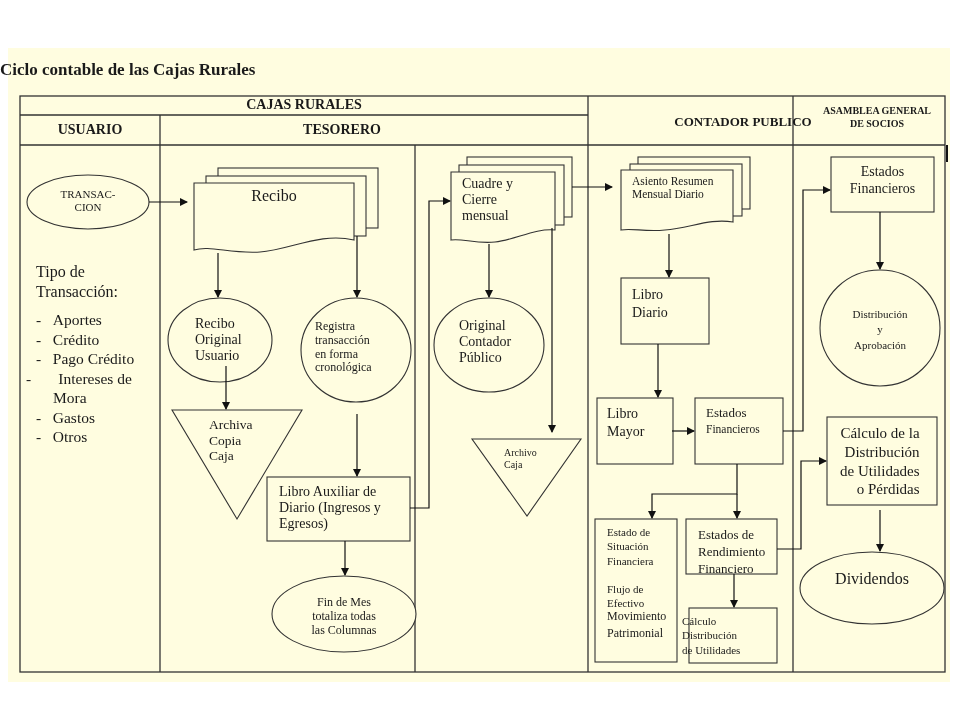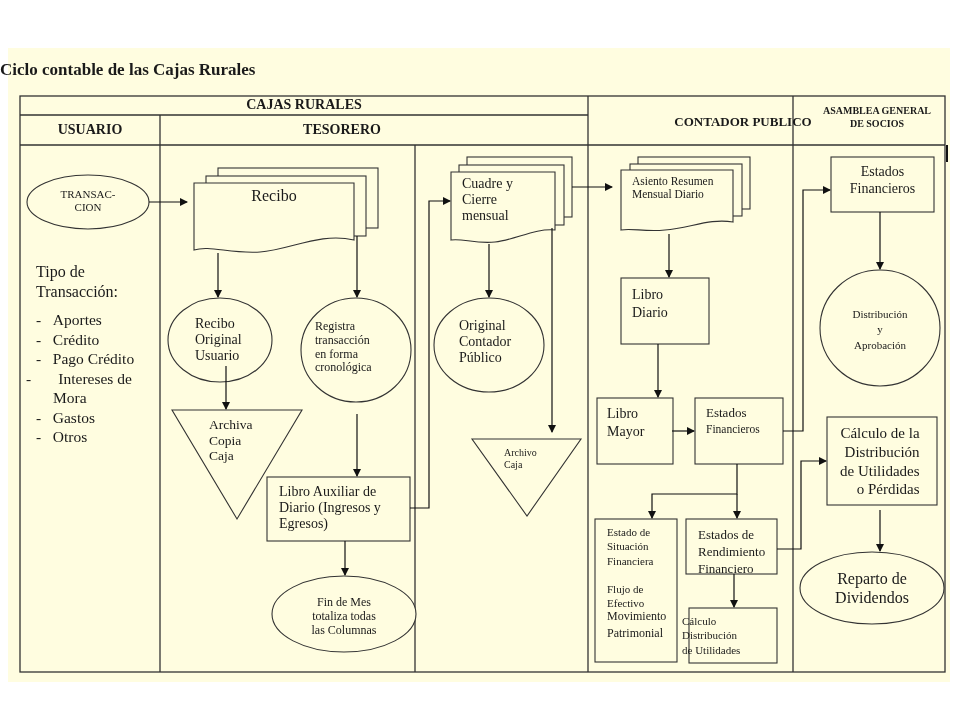--- a/index.html
+++ b/index.html
@@ -210,15 +210,14 @@
     <div>y</div>
     <div>Aprobación</div>
 </div>
 <div class="t" style="left:840px;top:424px;font-size:15px;line-height:1.25;text-align:right;">
   <div>Cálculo de la</div>
     <div>Distribución</div>
     <div>de Utilidades</div>
     <div>o Pérdidas</div>
 </div>
 <div class="t c" style="left:800px;width:144px;top:569px;font-size:16px;line-height:1.2;">
-  <div>Reparto de</div>
     <div>Dividendos</div>
 </div>
 
 </body></html>

